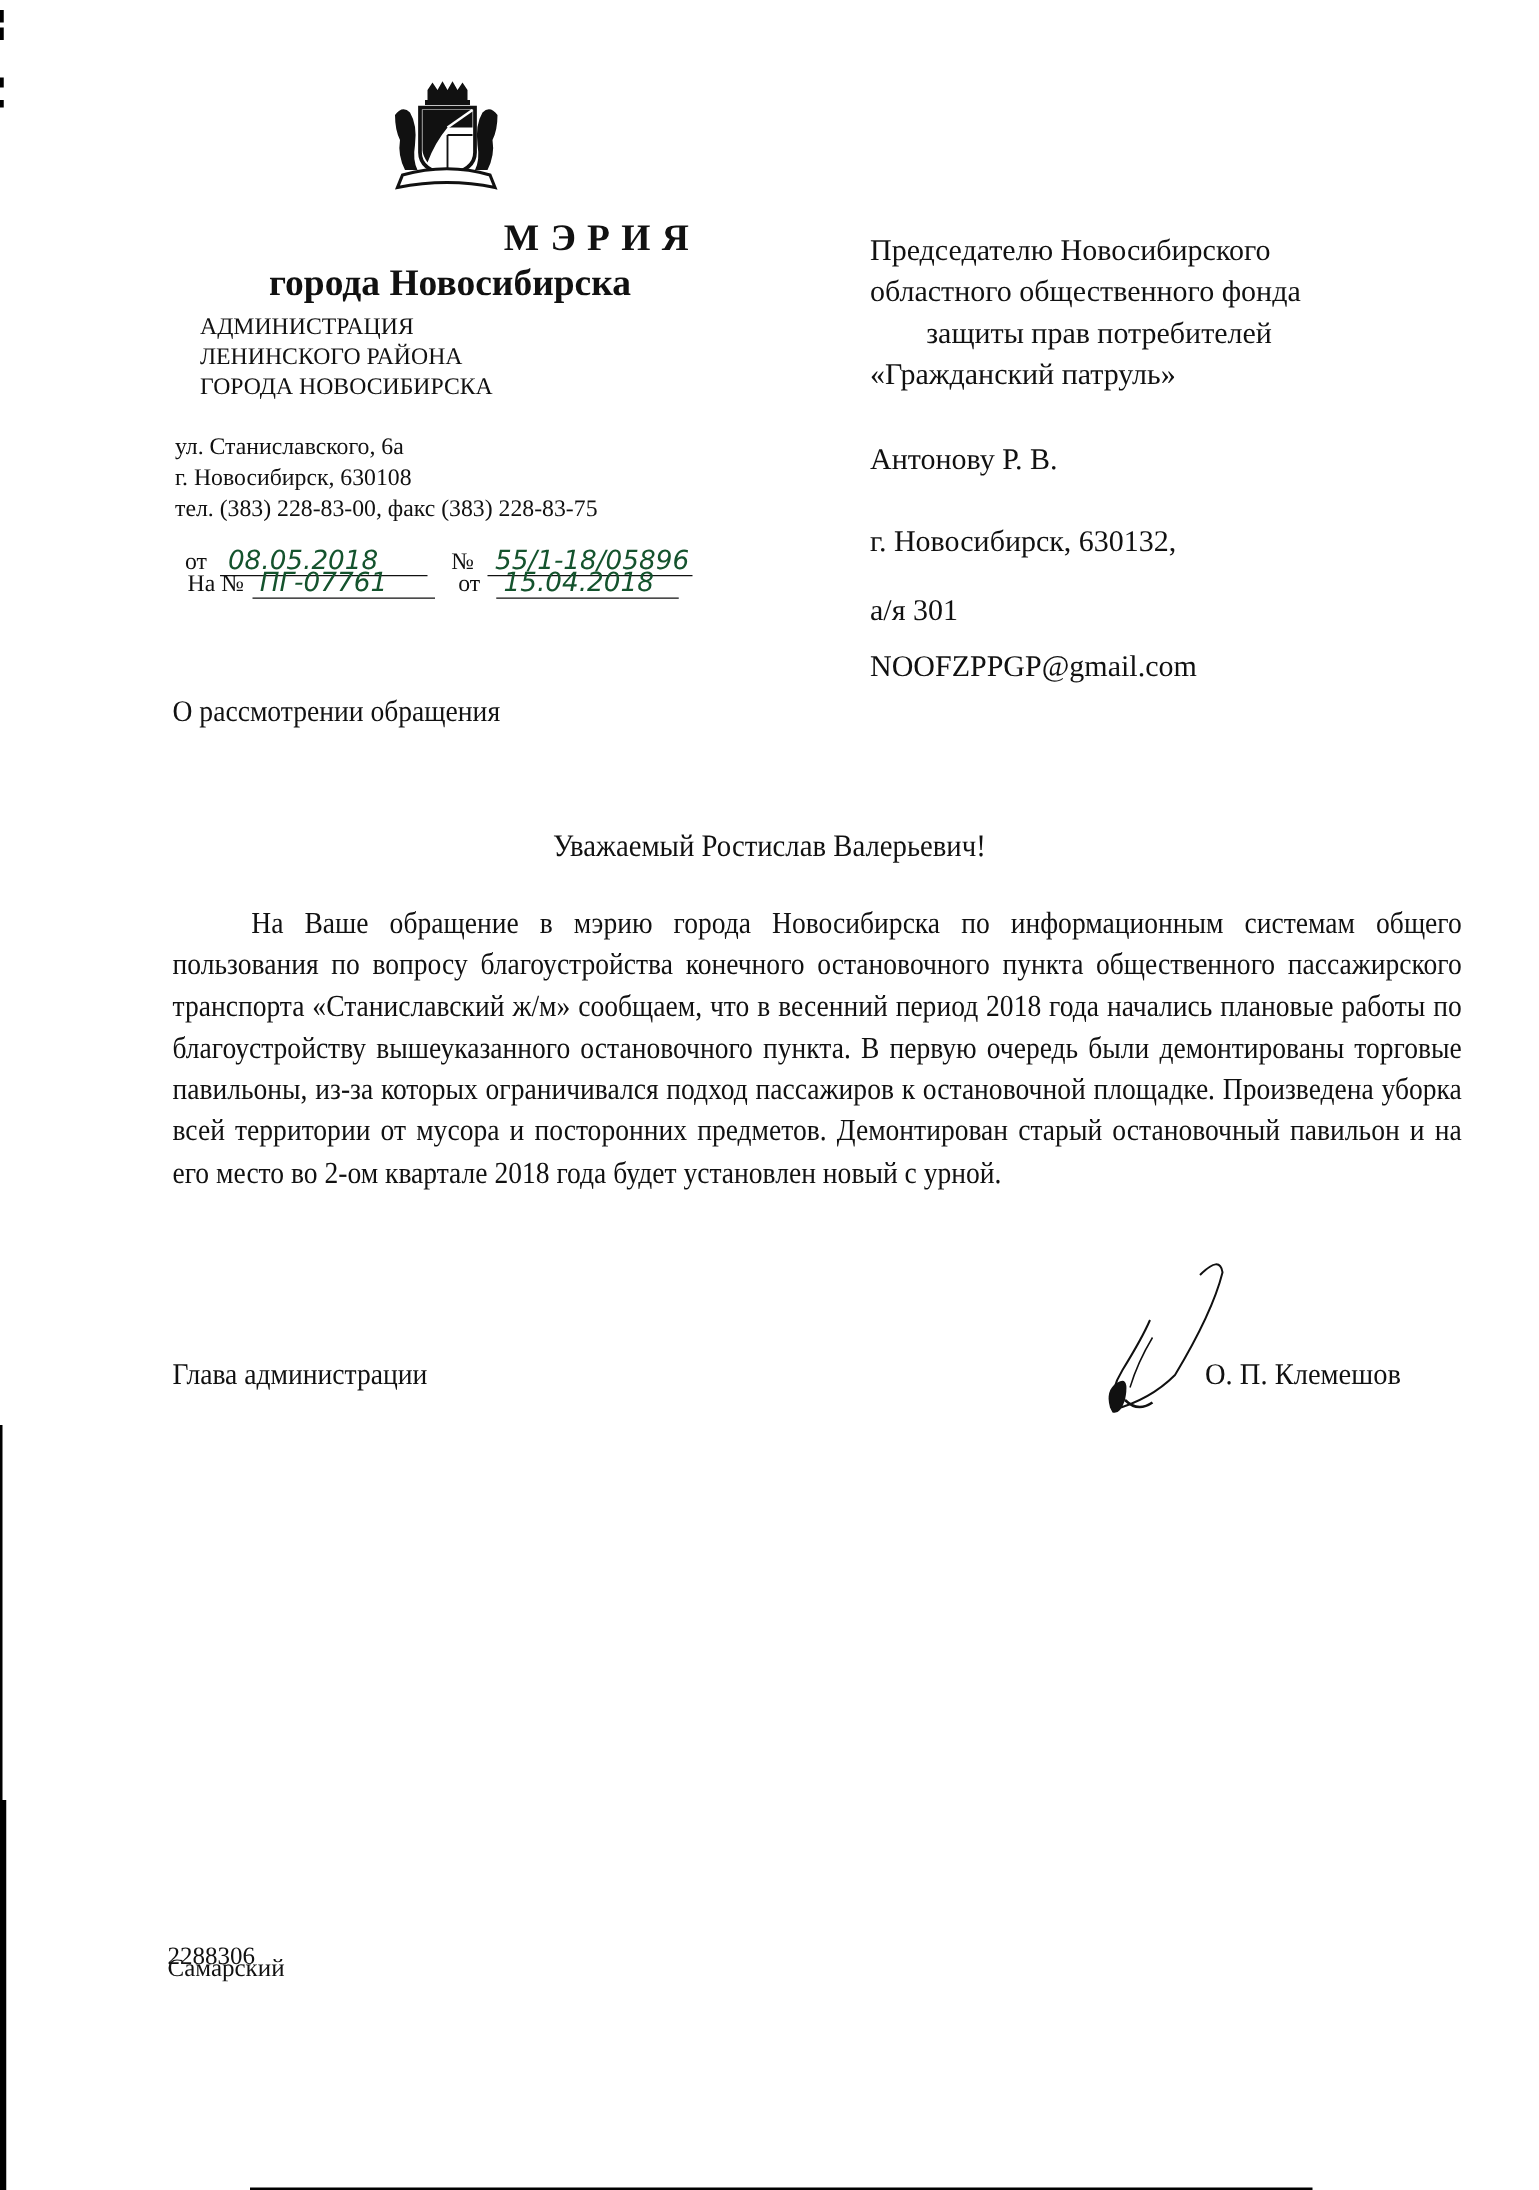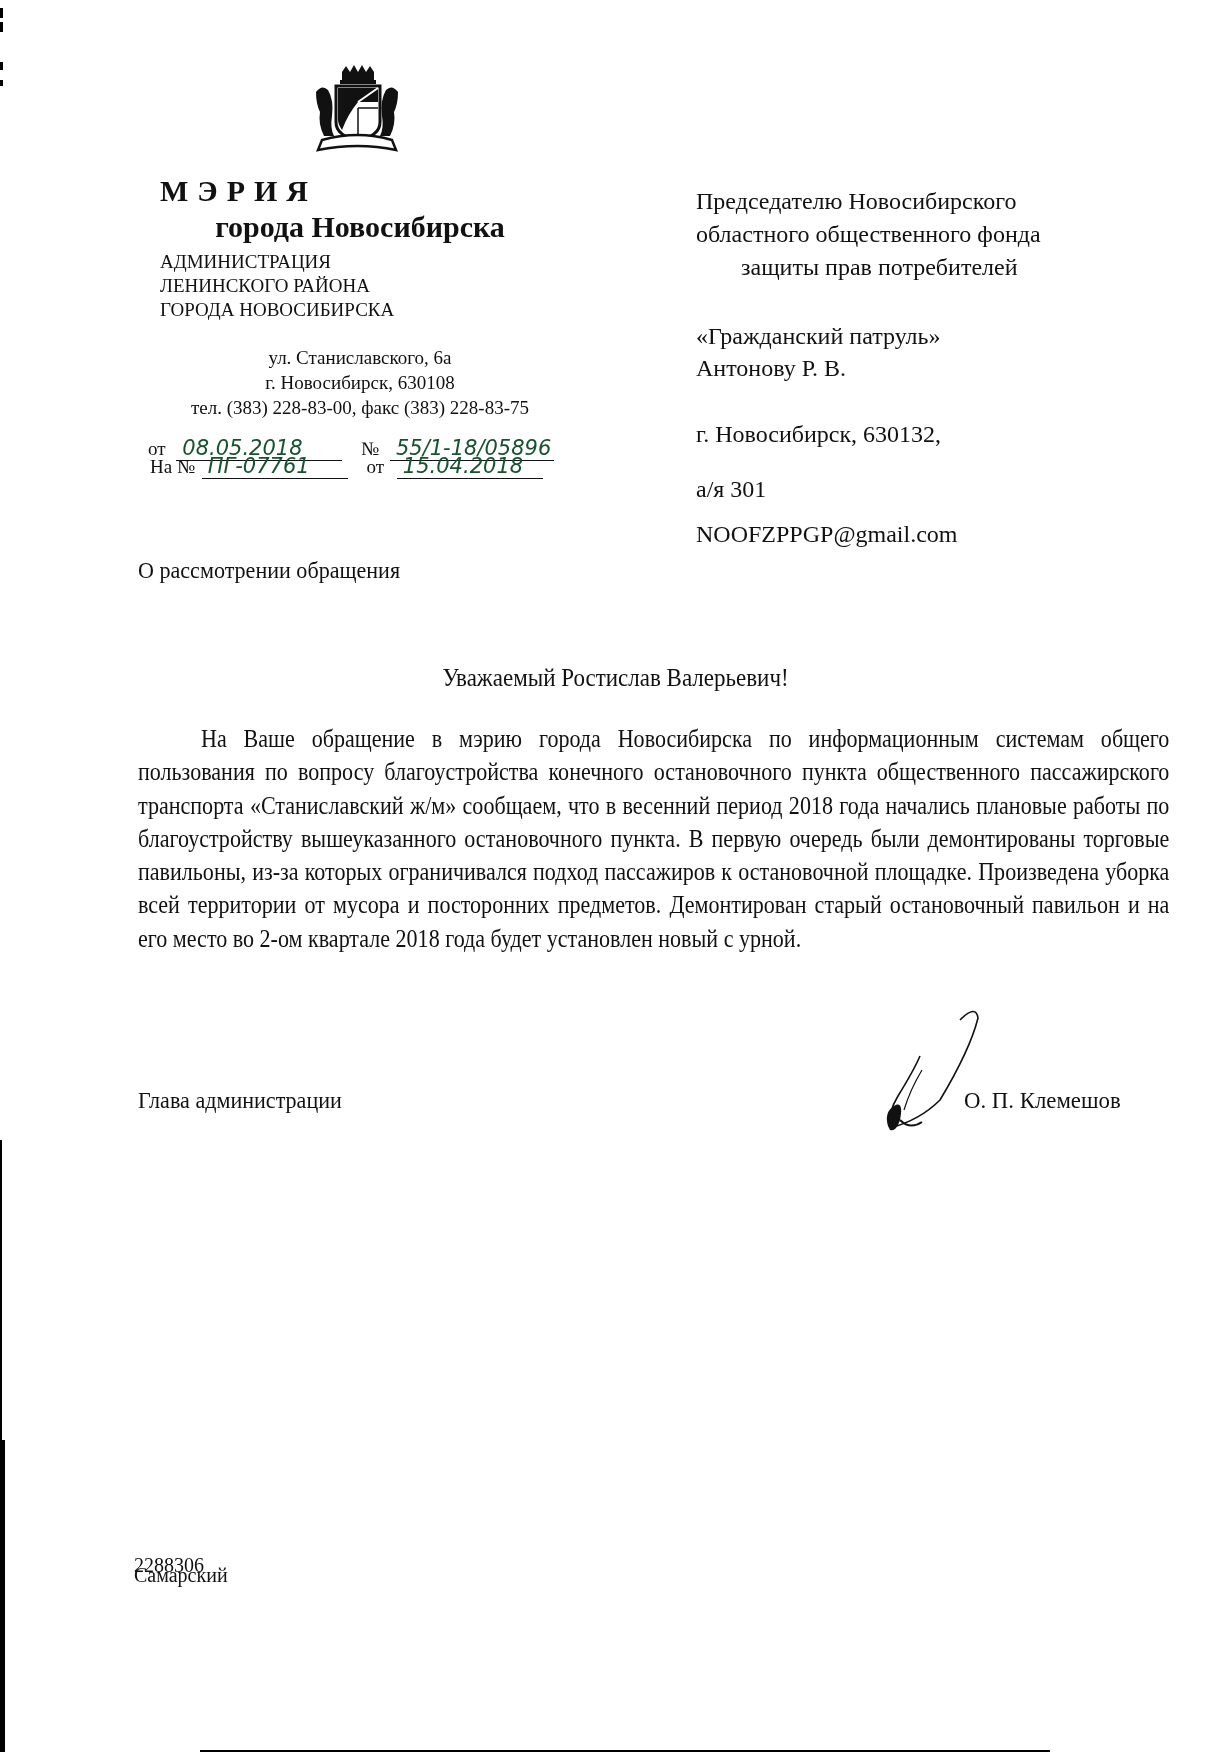--- a/index.html
+++ b/index.html
@@ -1,23 +1,23 @@
 <!DOCTYPE html>
 <html><head>
 <meta charset="utf-8">
 <style>
   html, body { margin:0; padding:0; background:#ffffff; }
   body { width:1231px; height:1752px; position:relative; overflow:hidden;
          font-family:"Liberation Serif", "DejaVu Serif", serif; color:#111; }
   .abs { position:absolute; white-space:nowrap; }
   .crest { position:absolute; left:312px; top:64px; width:90px; height:92px; }
-  .mayor { left:160px; width:400px; top:174px; font-size:30px; font-weight:bold; letter-spacing:9px; text-align:left; }
+  .mayor { left:160px; width:400px; top:174px; font-size:30px; font-weight:bold; letter-spacing:9px; text-align:right; }
   .city  { left:160px; width:400px; top:210px; font-size:30px; font-weight:bold; text-align:center; }
   .adm   { left:160px; width:400px; font-size:19px; line-height:24px; }
-  .addr  { left:140px; width:440px; font-size:19px; text-align:center; line-height:25px; }
+  .addr  { left:140px; width:440px; font-size:19px; line-height:25px; }
   .reg   { font-size:19px; }
   .hand  { font-family:"DejaVu Sans", sans-serif; font-style:italic; font-size:21px; color:#14532d;
            display:inline-block; border-bottom:1.5px solid #111; text-align:left; padding-left:6px; line-height:24px; }
   .right { left:696px; font-size:24px; line-height:33px; }
   .body-text { left:138px; width:1032px; font-size:24.5px; line-height:33.3px; white-space:normal;
                text-align:justify; font-family:"Liberation Serif", serif; transform:scaleX(0.9); transform-origin:left top; width:1146px; }
   .para-indent { text-indent:70px; }
   .scanbar { position:absolute; left:0; background:#000; }
 </style>
 </head>
@@ -69,21 +69,21 @@
 <div class="abs reg" style="left:150px;top:454px;">
   <span>На №</span>
   <span class="hand" style="width:140px;margin-left:2px;">ПГ-07761</span>
   <span style="margin-left:14px;">от</span>
   <span class="hand" style="width:140px;margin-left:8px;">15.04.2018</span>
 </div>
 
 <div class="abs right" style="top:185px;">Председателю Новосибирского</div>
 <div class="abs right" style="top:218px;">областного общественного фонда</div>
 <div class="abs right" style="top:251px;margin-left:45px;">защиты прав потребителей</div>
-<div class="abs right" style="top:284px;margin-top:36px;">«Гражданский патруль»</div>
+<div class="abs right" style="top:284px;">«Гражданский патруль»</div>
 <div class="abs right" style="top:352px;">Антонову Р. В.</div>
 <div class="abs right" style="top:418px;">г. Новосибирск, 630132,</div>
 <div class="abs right" style="top:473px;">а/я 301</div>
 <div class="abs right" style="top:518px;">NOOFZPPGP@gmail.com</div>
 
 <div class="abs" style="left:138px;top:557px;font-size:24px;transform:scaleX(0.92);transform-origin:left top;">О рассмотрении обращения</div>
 
 <div class="abs" style="left:0;width:1231px;top:664px;font-size:25px;text-align:center;transform:scaleX(0.92);transform-origin:center top;">Уважаемый Ростислав Валерьевич!</div>
 
 <div class="abs body-text para-indent" style="top:722px;">На Ваше обращение в мэрию города Новосибирска по информационным системам общего пользования по вопросу благоустройства конечного остановочного пункта общественного пассажирского транспорта «Станиславский ж/м» сообщаем, что в весенний период 2018 года начались плановые работы по благоустройству вышеуказанного остановочного пункта. В первую очередь были демонтированы торговые павильоны, из-за которых ограничивался подход пассажиров к остановочной площадке. Произведена уборка всей территории от мусора и посторонних предметов. Демонтирован старый остановочный павильон и на его место во 2-ом квартале 2018 года будет установлен новый с урной.</div>

